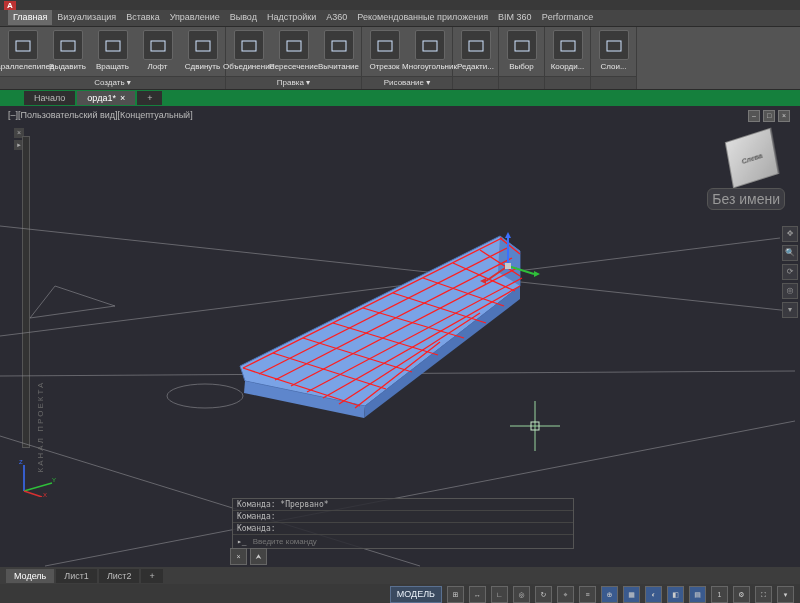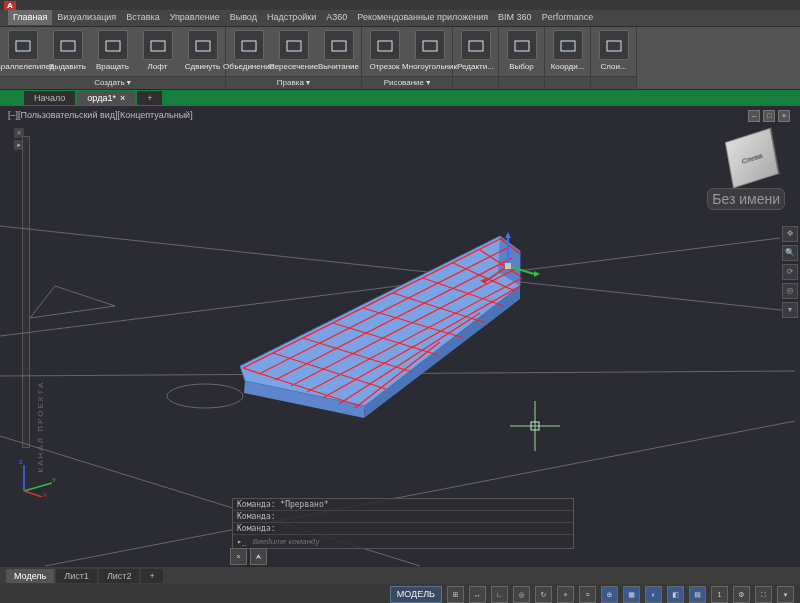--- a/index.html
+++ b/index.html
@@ -313,21 +313,21 @@
   </svg>
 
   <div class="vertline">КАНАЛ ПРОЕКТА</div>
 
   <div class="cmd">
     <div class="line">Команда: *Прервано*</div>
     <div class="line">Команда:</div>
     <div class="line">Команда:</div>
     <div class="in">
       <span style="margin-right:4px">▸_</span>
-      <input style="flex: 1 1 0%; background: transparent; border: 0px; color: rgb(153, 153, 153); font-size: 8px; font-style: italic; outline: none;" placeholder="Введите команду">
+      <input style="flex: 1 1 0%; background: transparent; border: 0px; color: rgb(153, 153, 153); font-size: 8px; outline: none;" placeholder="Введите команду">
     </div>
   </div>
 
   <div style="position:absolute;left:230px;bottom:2px;display:flex;gap:3px">
     <span class="sbtn">×</span>
     <span class="sbtn">⮝</span>
   </div>
 </div>
 
 <div class="modeltabs" id="mtabs">

